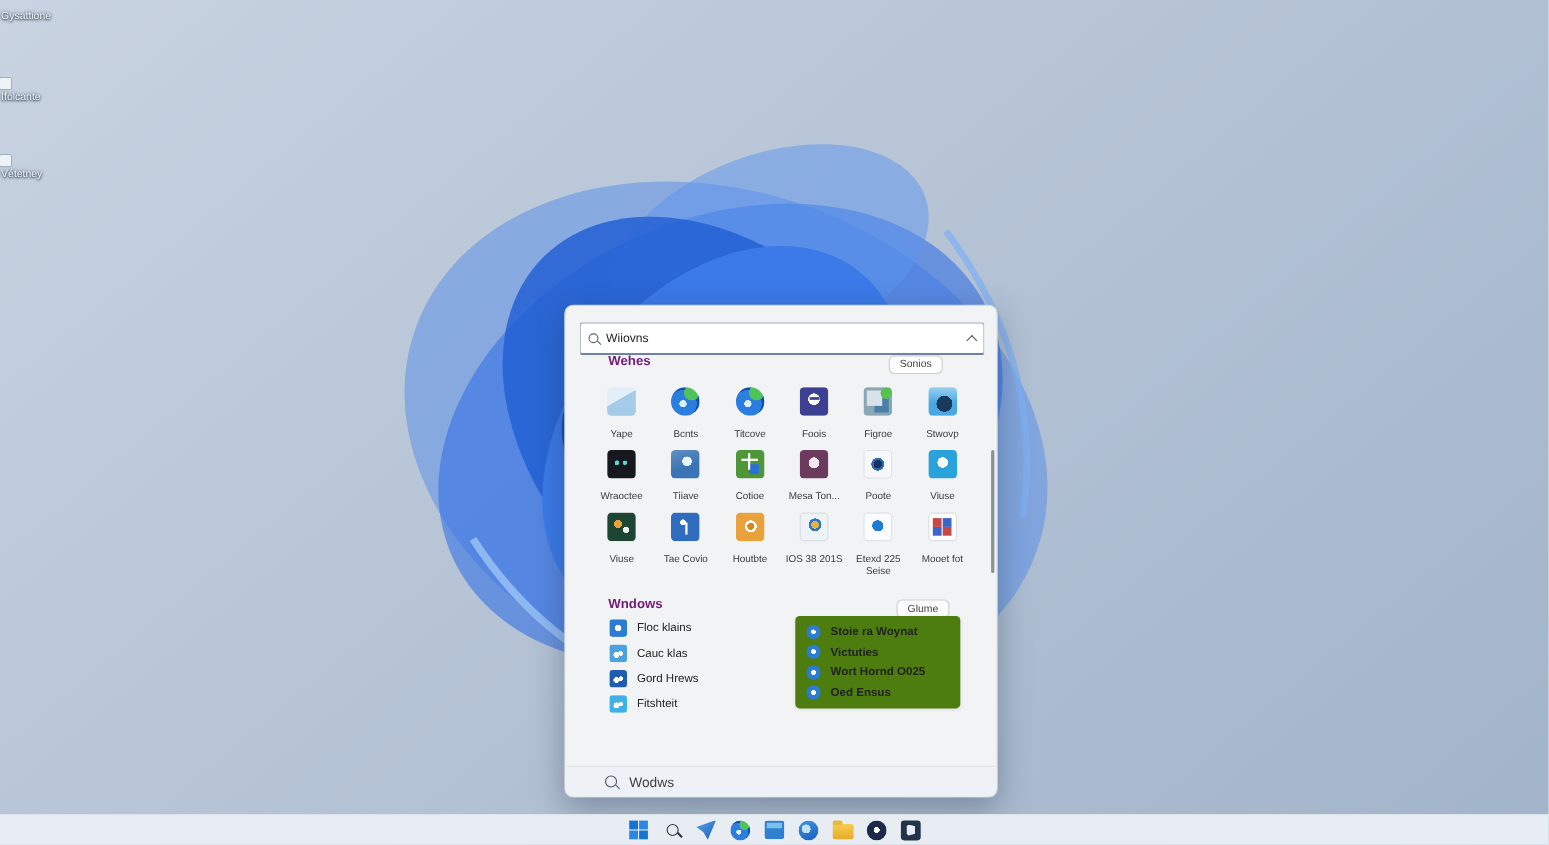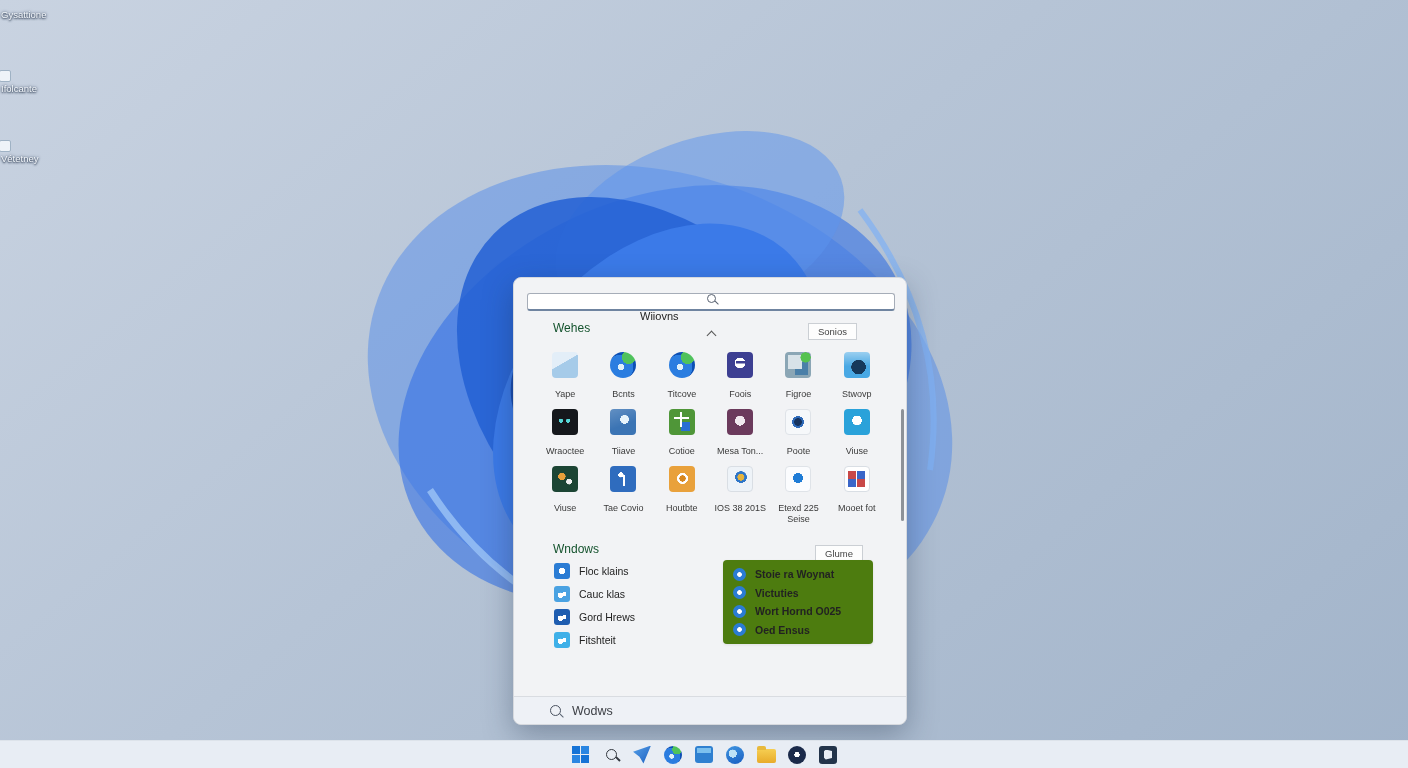--- a/index.html
+++ b/index.html
@@ -31,35 +31,35 @@
   .dt-black { width:34px; height:34px; margin:0 auto; border-radius:7px; position:relative;
             background-color:#1c1d20;
             background-image:linear-gradient(#f2f2f2,#f2f2f2),linear-gradient(#f2f2f2,#f2f2f2);
             background-size:11px 8px,8px 15px; background-position:26% 60%,62% 42%;
             background-repeat:no-repeat; }
 
   
   .panel { position:absolute; left:513px; top:277px; width:394px; height:448px;
            background:#f2f3f5; border:1px solid #d6d9de; border-radius:8px;
            box-shadow:0 10px 30px rgba(30,45,70,.35); }
-  .searchbox { position:absolute; left:13px; top:15px; width:368px; height:18px;
+  .searchbox { position:absolute; left:13px; top:15px; width:368px; height:30px;
                background:#ffffff; border:1px solid #a6adb8; border-bottom:2px solid #6f84a0;
-               border-radius:3px; display:flex; align-items:center; padding:0 7px; gap:7px;flex-direction:column; }
+               border-radius:3px; display:flex; align-items:center; padding:0 7px; gap:7px; }
   .searchbox input { flex:1; border:none; outline:none; font-size:11px; color:#222;
                      font-family:"Liberation Sans", sans-serif; background:transparent; }
   .mag { width:9px; height:9px; border:1.4px solid #5a6372; border-radius:50%;
          position:relative; flex:none; }
   .mag::after { content:""; position:absolute; width:5px; height:1.4px; background:#5a6372;
                 right:-4px; bottom:-1px; transform:rotate(45deg); }
   .chev { width:7px; height:7px; border-left:1.4px solid #555; border-top:1.4px solid #555;
           transform:rotate(45deg); margin-top:3px; cursor:pointer; flex:none; }
 
-  .sec-head { position:absolute; font-size:12px; font-weight:normal; color:#14532d; left:39px; }
+  .sec-head { position:absolute; font-size:12px; font-weight:bold; color:#701a75; left:39px; }
   .sec-btn { position:absolute; font-size:9.5px; color:#444; background:#fdfdfd;
-             border:1px solid #cbcfd4; border-radius:0; padding:2px 9px; cursor:pointer; }
+             border:1px solid #cbcfd4; border-radius:5px; padding:2px 9px; cursor:pointer; }
 
   .grid { position:absolute; left:22px; top:68px; width:350px;
           display:grid; grid-template-columns:repeat(6,1fr); grid-auto-rows:57px; }
   .tile { display:flex; flex-direction:column; align-items:center; padding-top:6px; cursor:pointer; }
   .tic { width:26px; height:26px; border-radius:4px; flex:none; background-repeat:no-repeat; }
   .tlabel { margin-top:11px; font-size:9px; line-height:10.5px; color:#3a3a3a; text-align:center;
             max-width:55px; }
 
   .ti-0 { background:linear-gradient(150deg,#e3eef8 0 42%,#a6cbe9 43%); }
   .ti-1,.ti-2 { border-radius:50%;

